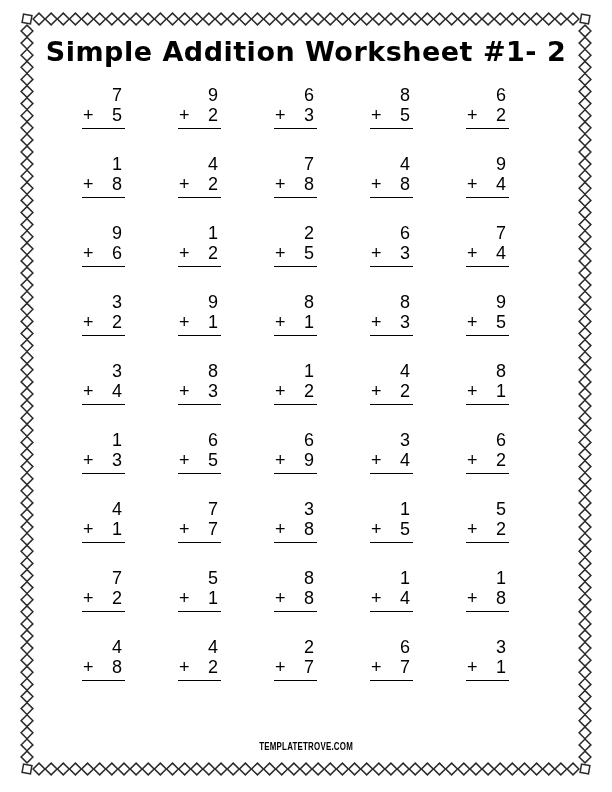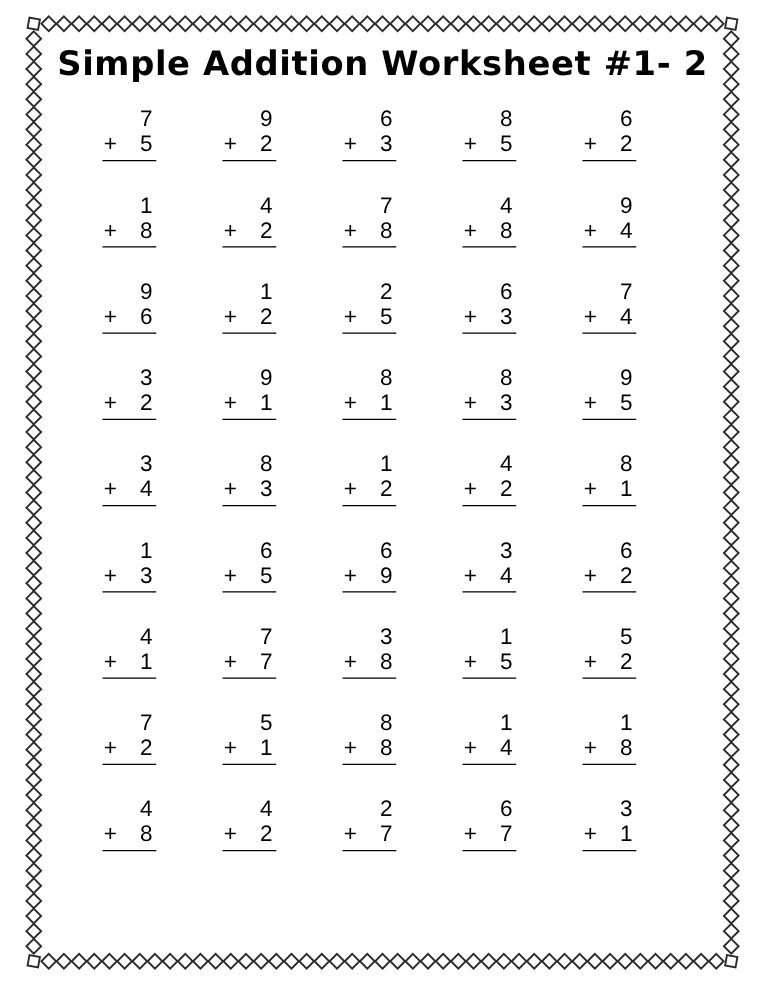--- a/index.html
+++ b/index.html
@@ -572,13 +572,16 @@
       </div>
       <div class="problem">
         <div class="top-num">3</div>
         <div class="bottom-row">
           <span class="plus">+</span>
           <span class="bottom-num">1</span>
         </div>
       </div>
     </div>
 
+  <div class="footer">
+    <span>TEMPLATETROVE.COM</span>
+  </div>
 </div>
 
 </body></html>

